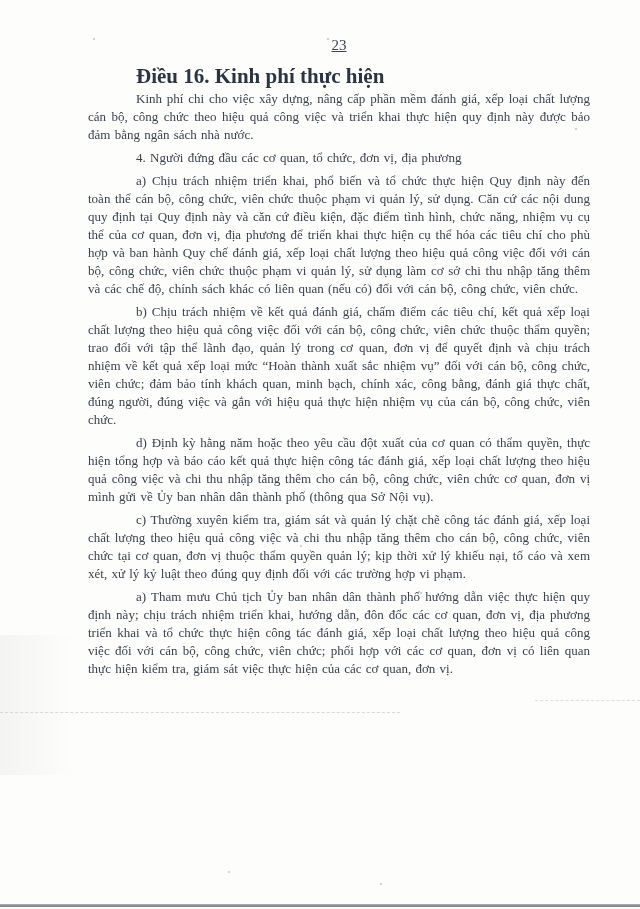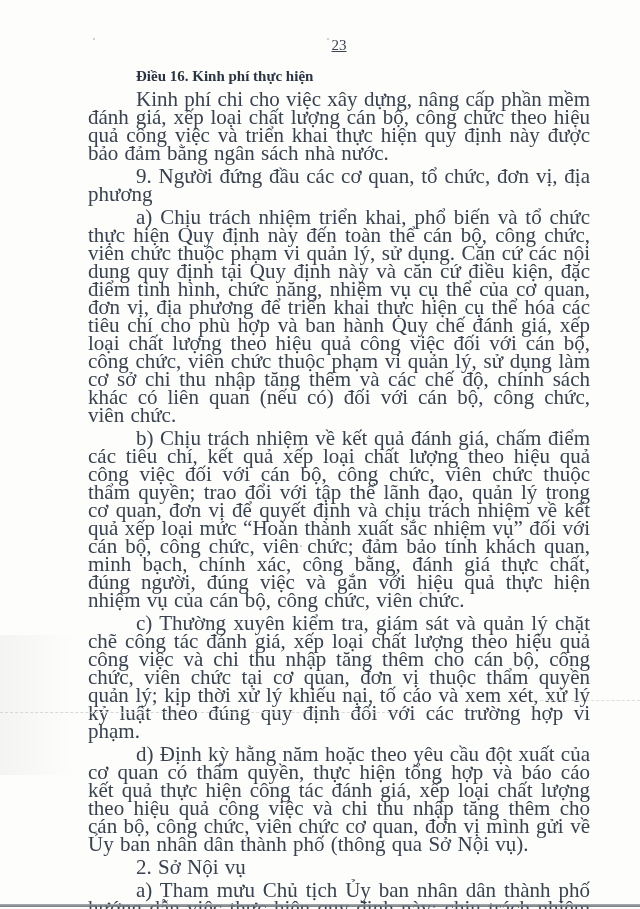--- a/index.html
+++ b/index.html
@@ -24,29 +24,29 @@
   }
   .page-number {
     text-align: center;
     font-size: 15px;
     line-height: 18px;
     margin: 0 0 13px 0;
     color: #39424e;
     text-decoration: underline;
   }
   .content h3 {
-    font-size: 15px;
+    font-size: 21px;
     line-height: 18px;
     font-weight: bold;
     color: #2b3542;
     margin: 7px 0 5px 0;
     padding-left: 48px;
   }
   .content p {
-    font-size: 21px;
+    font-size: 13px;
     line-height: 18px;
     margin: 0 0 5px 0;
     text-align: justify;
     text-indent: 48px;
     word-spacing: 1px;
   }
   
   .edge-shadow-bottom {
     position: absolute;
     left: 0;
@@ -94,31 +94,30 @@
 <div class="page">
 
   <div class="content">
     <div class="page-number">23</div>
 
     <h3>Điều 16. Kinh phí thực hiện</h3>
 
     <p>Kinh phí chi cho việc xây dựng, nâng cấp phần mềm đánh giá, xếp loại chất lượng cán bộ, công chức theo hiệu quả công việc và triển khai thực hiện quy định này được bảo đảm bằng ngân sách nhà nước.</p>
 
 
-    <p>9. Người đứng đầu các cơ quan, tổ chức, đơn vị, địa phương</p>
+    <p>4. Người đứng đầu các cơ quan, tổ chức, đơn vị, địa phương</p>
 
     <p>a) Chịu trách nhiệm triển khai, phổ biến và tổ chức thực hiện Quy định này đến toàn thể cán bộ, công chức, viên chức thuộc phạm vi quản lý, sử dụng. Căn cứ các nội dung quy định tại Quy định này và căn cứ điều kiện, đặc điểm tình hình, chức năng, nhiệm vụ cụ thể của cơ quan, đơn vị, địa phương để triển khai thực hiện cụ thể hóa các tiêu chí cho phù hợp và ban hành Quy chế đánh giá, xếp loại chất lượng theo hiệu quả công việc đối với cán bộ, công chức, viên chức thuộc phạm vi quản lý, sử dụng làm cơ sở chi thu nhập tăng thêm và các chế độ, chính sách khác có liên quan (nếu có) đối với cán bộ, công chức, viên chức.</p>
 
     <p>b) Chịu trách nhiệm về kết quả đánh giá, chấm điểm các tiêu chí, kết quả xếp loại chất lượng theo hiệu quả công việc đối với cán bộ, công chức, viên chức thuộc thẩm quyền; trao đổi với tập thể lãnh đạo, quản lý trong cơ quan, đơn vị để quyết định và chịu trách nhiệm về kết quả xếp loại mức “Hoàn thành xuất sắc nhiệm vụ” đối với cán bộ, công chức, viên chức; đảm bảo tính khách quan, minh bạch, chính xác, công bằng, đánh giá thực chất, đúng người, đúng việc và gắn với hiệu quả thực hiện nhiệm vụ của cán bộ, công chức, viên chức.</p>
 
+    <p>d) Định kỳ hằng năm hoặc theo yêu cầu đột xuất của cơ quan có thẩm quyền, thực hiện tổng hợp và báo cáo kết quả thực hiện công tác đánh giá, xếp loại chất lượng theo hiệu quả công việc và chi thu nhập tăng thêm cho cán bộ, công chức, viên chức cơ quan, đơn vị mình gửi về Ủy ban nhân dân thành phố (thông qua Sở Nội vụ).</p>
+
     <p>c) Thường xuyên kiểm tra, giám sát và quản lý chặt chẽ công tác đánh giá, xếp loại chất lượng theo hiệu quả công việc và chi thu nhập tăng thêm cho cán bộ, công chức, viên chức tại cơ quan, đơn vị thuộc thẩm quyền quản lý; kịp thời xử lý khiếu nại, tố cáo và xem xét, xử lý kỷ luật theo đúng quy định đối với các trường hợp vi phạm.</p>
 
-    <p>d) Định kỳ hằng năm hoặc theo yêu cầu đột xuất của cơ quan có thẩm quyền, thực hiện tổng hợp và báo cáo kết quả thực hiện công tác đánh giá, xếp loại chất lượng theo hiệu quả công việc và chi thu nhập tăng thêm cho cán bộ, công chức, viên chức cơ quan, đơn vị mình gửi về Ủy ban nhân dân thành phố (thông qua Sở Nội vụ).</p>
-
-    <p>2. Sở Nội vụ</p>
 
     <p>a) Tham mưu Chủ tịch Ủy ban nhân dân thành phố hướng dẫn việc thực hiện quy định này; chịu trách nhiệm triển khai, hướng dẫn, đôn đốc các cơ quan, đơn vị, địa phương triển khai và tổ chức thực hiện công tác đánh giá, xếp loại chất lượng theo hiệu quả công việc đối với cán bộ, công chức, viên chức; phối hợp với các cơ quan, đơn vị có liên quan thực hiện kiểm tra, giám sát việc thực hiện của các cơ quan, đơn vị.</p>
 
   </div>
 
   <div class="gray-wash-left"></div>
   <div class="dashed-artifact-left"></div>
   <div class="dashed-artifact-right"></div>
   <div class="edge-shadow-bottom"></div>
   <div class="speck" style="left:93px;  top:38px;"></div>

